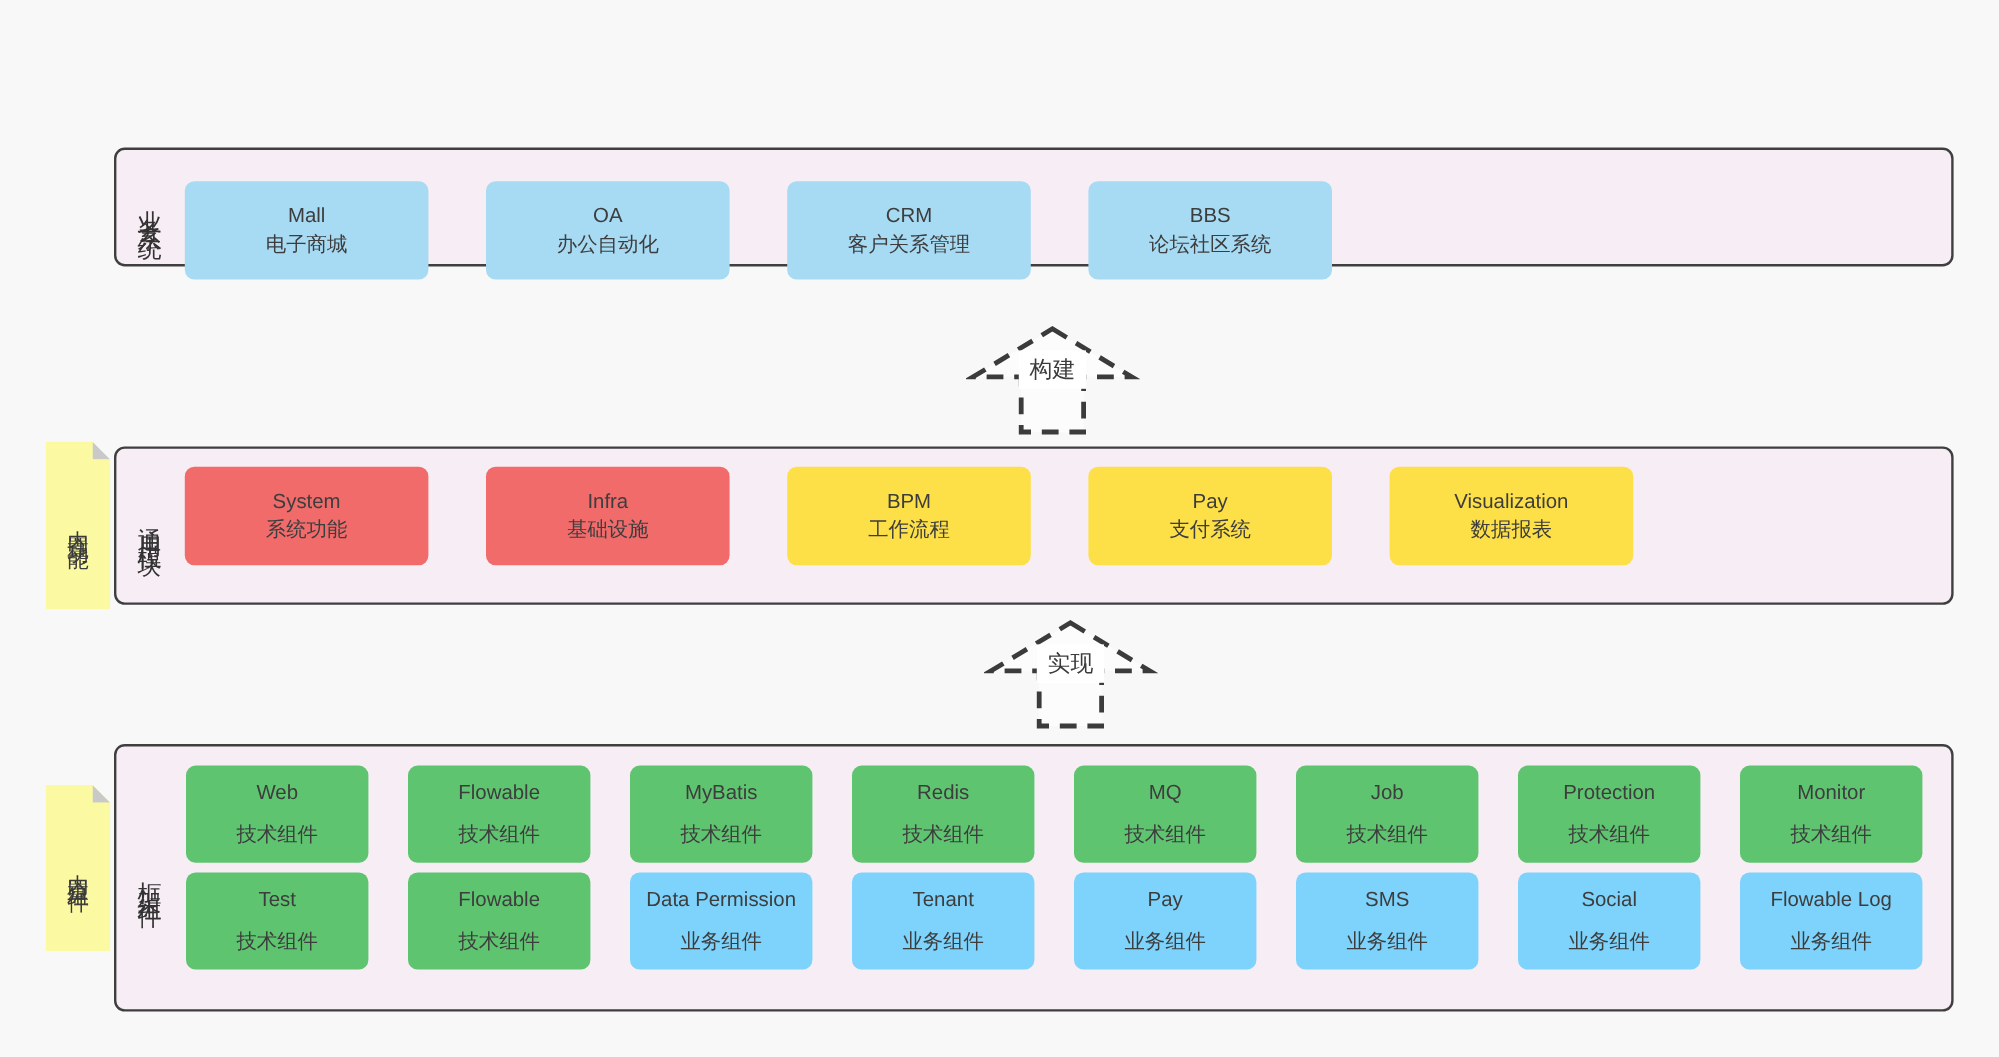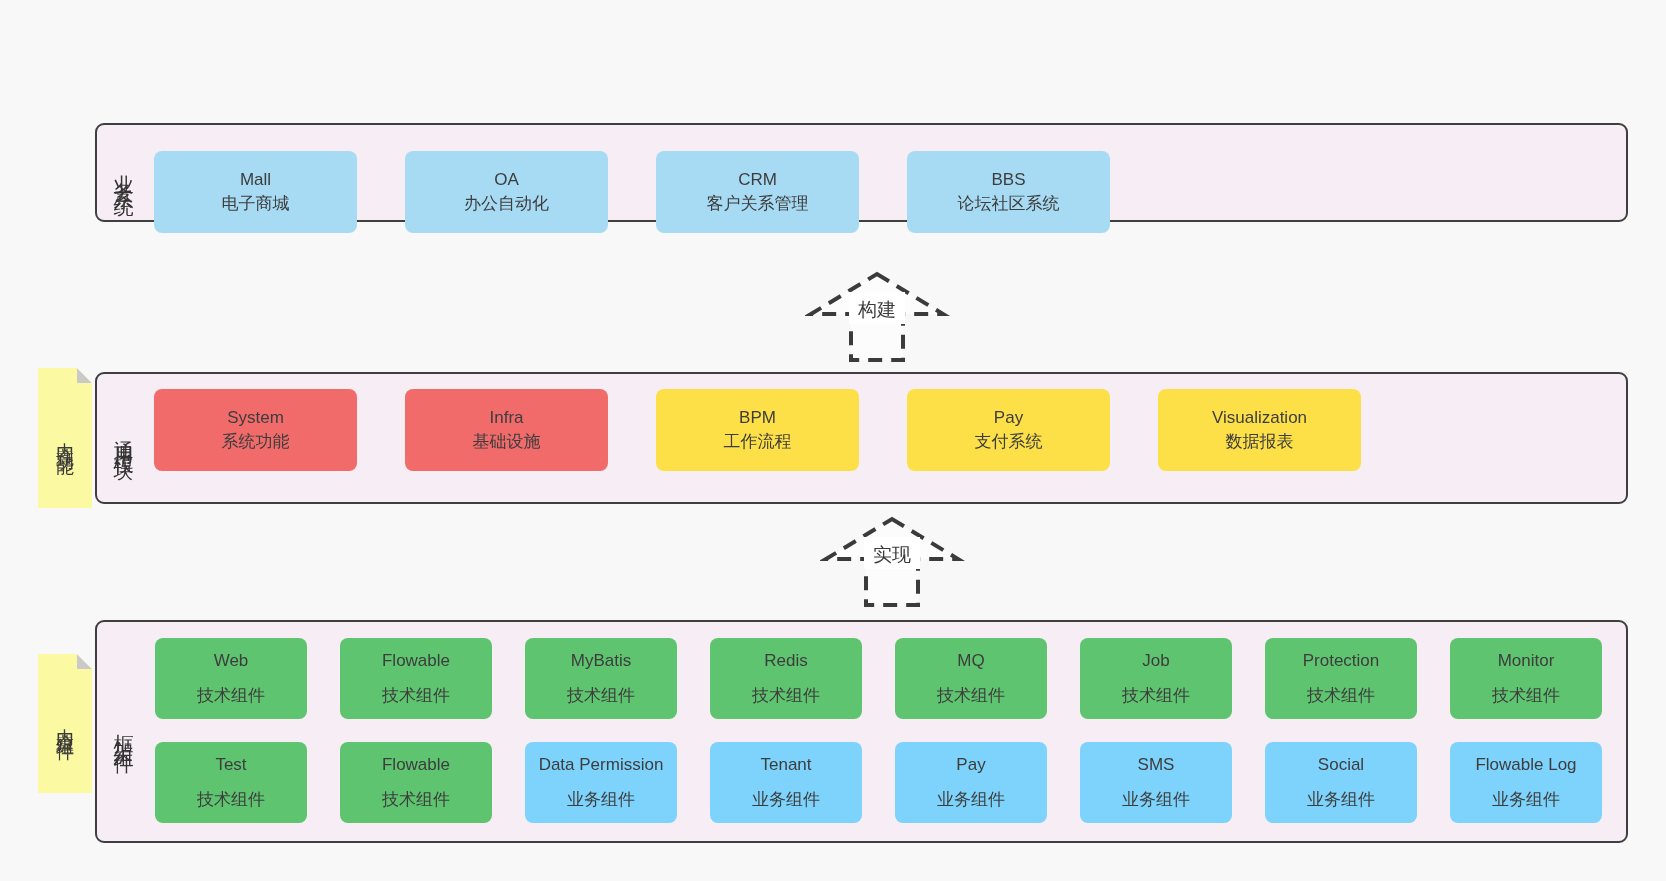--- a/index.html
+++ b/index.html
@@ -20,21 +20,21 @@
   .band-label{
     position:absolute;left:14px;top:50%;transform:translateY(-50%);
     writing-mode:vertical-lr;text-orientation:upright;
     font-size:20px;letter-spacing:7px;color:#333;white-space:nowrap;
   }
   .row{position:absolute;display:flex;gap:48px;left:57px;}
   .row-b1{top:26px;}
   .row-b2{top:15px;}
   .band3 .row{left:58px;gap:33px;}
   .row-b3a{top:16px;}
-  .row-b3b{top:120px;}
+  .row-b3b{top:105px;}
   .box{
     border-radius:8px;display:flex;flex-direction:column;
     align-items:center;justify-content:center;text-align:center;
     line-height:1.42;font-size:17px;padding:2px;box-sizing:border-box;
   }
   .box.b1,.box.b2{width:203px;height:82px;}
   .box.b3{width:152px;height:81px;line-height:1.3;gap:12px;}
   .blue{background:#a7daf3;}
   .red{background:#f16b6b;}
   .pink{background:#fde047;}

